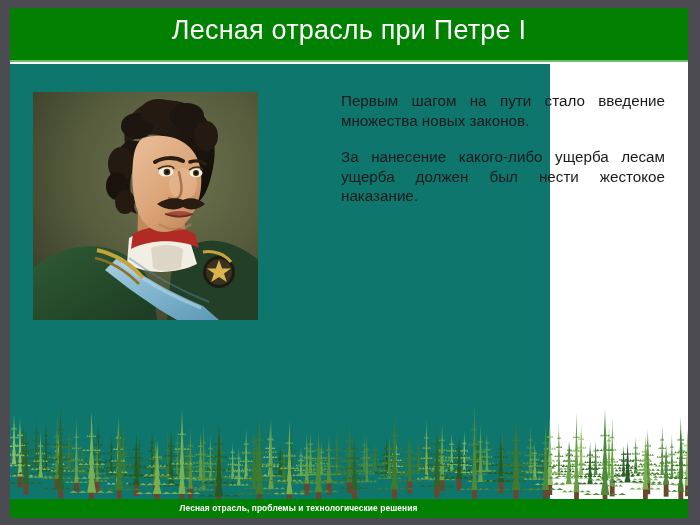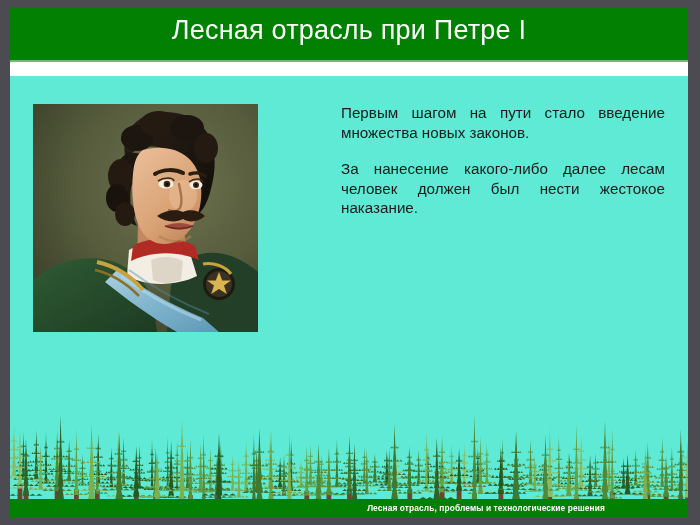--- a/index.html
+++ b/index.html
@@ -45,24 +45,24 @@
     font-size: 27px;
     font-weight: 400;
     letter-spacing: 0.2px;
     white-space: nowrap;
   }
 
   
   .slide-body {
     position: absolute;
     left: 0;
-    top: 68px;
-    width: 678px;
+    top: 56px;
+    width: 540px;
     height: 435px;
-    background: #5eead4;
+    background: #0f766e;
   }
 
   
   .portrait {
     position: absolute;
     left: 23px;
     top: 28px;
     width: 225px;
     height: 228px;
     overflow: hidden;
@@ -105,27 +105,26 @@
     top: 491px;
     width: 678px;
     height: 19px;
     background: #018001;
   }
   .footer-text {
     position: absolute;
     left: 0;
     top: 4px;
     width: 577px;
-    text-align: right;
+    text-align: center;
     color: #ffffff;
     font-size: 8.4px;
     font-weight: bold;
     letter-spacing: 0.1px;
     white-space: nowrap;
-    margin-left: 18px;
   }
 </style>
 </head>
 <body>
 
 <div class="slide-frame">
 
   <div class="slide-header">
     <div class="slide-title">Лесная отрасль при Петре I</div>
   </div>
@@ -226,21 +225,21 @@
 
         <path d="M132 122 C140 118 152 118 160 122 C152 127 140 127 132 122 Z" fill="#9e4a3c"></path>
         <path d="M132 122 C141 125 152 125 160 122" stroke="#6b2e25" stroke-width="1.4" fill="none"></path>
 
         <path d="M126 132 C136 139 150 139 158 132" stroke="#b07d52" stroke-width="2.5" fill="none" opacity="0.6"></path>
       </svg>
     </div>
 
     <div class="text-column">
       <p>Первым шагом на пути стало введение множества новых законов.</p>
-      <p>За нанесение какого-либо далее лесам человек должен был нести жестокое наказание.</p>
+      <p>За нанесение какого-либо ущерба лесам ущерба должен был нести жестокое наказание.</p>
     </div>
 
     <div class="forest-strip">
       <svg width="678" height="116" viewBox="0 0 678 116" xmlns="http://www.w3.org/2000/svg">
         <g id="forest">
             <path d="M4.0 30.5 L4.5 46.5 L5.1 44.5 L5.6 46.5 L6.1 44.5 L6.7 46.5 L1.3 46.5 L1.9 44.5 L2.4 46.5 L2.9 44.5 L3.5 46.5 Z" fill="#8cbb63"></path>
             <path d="M4.0 39.2 L5.0 55.2 L6.0 53.2 L7.0 55.2 L8.0 53.2 L9.1 55.2 L-1.1 55.2 L-0.0 53.2 L1.0 55.2 L2.0 53.2 L3.0 55.2 Z" fill="#8cbb63"></path>
             <path d="M4.0 47.9 L5.5 63.9 L7.0 61.9 L8.5 63.9 L9.9 61.9 L11.4 63.9 L-3.4 63.9 L-1.9 61.9 L-0.5 63.9 L1.0 61.9 L2.5 63.9 Z" fill="#8cbb63"></path>
             <path d="M4.0 56.6 L6.0 72.6 L7.9 70.6 L9.9 72.6 L11.8 70.6 L13.8 72.6 L-5.8 72.6 L-3.8 70.6 L-1.9 72.6 L0.1 70.6 L2.0 72.6 Z" fill="#8cbb63"></path>
             <path d="M4.0 65.3 L6.4 81.3 L8.9 79.3 L11.3 81.3 L13.8 79.3 L16.2 81.3 L-8.2 81.3 L-5.8 79.3 L-3.3 81.3 L-0.9 79.3 L1.6 81.3 Z" fill="#8cbb63"></path>

